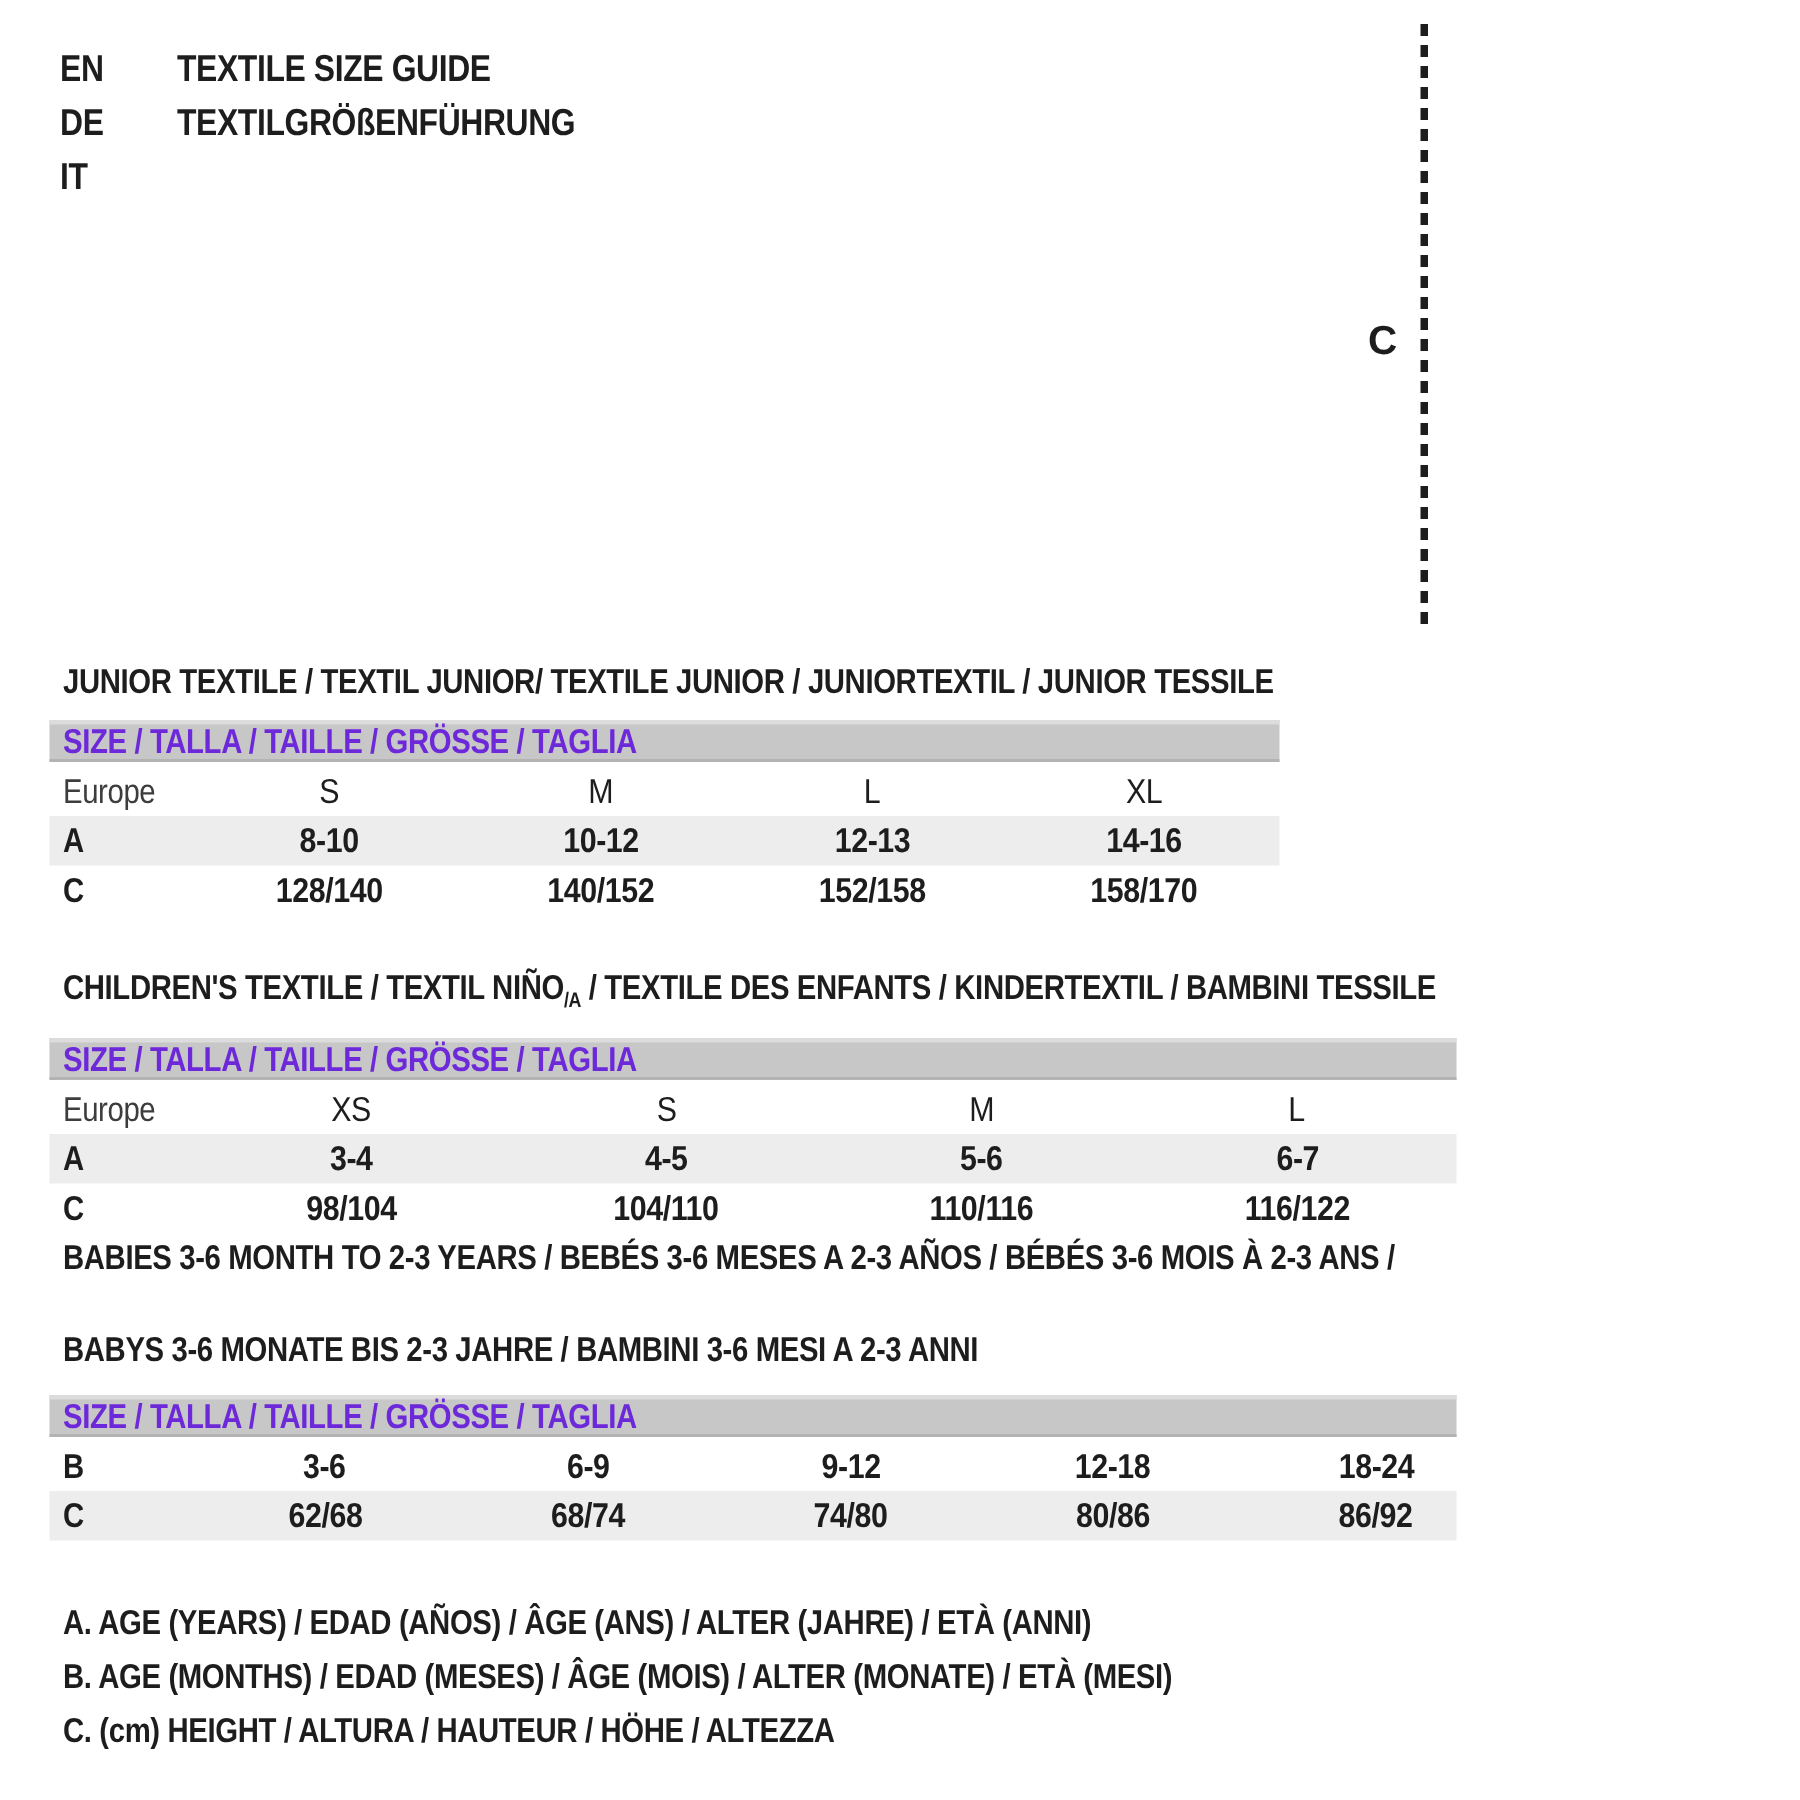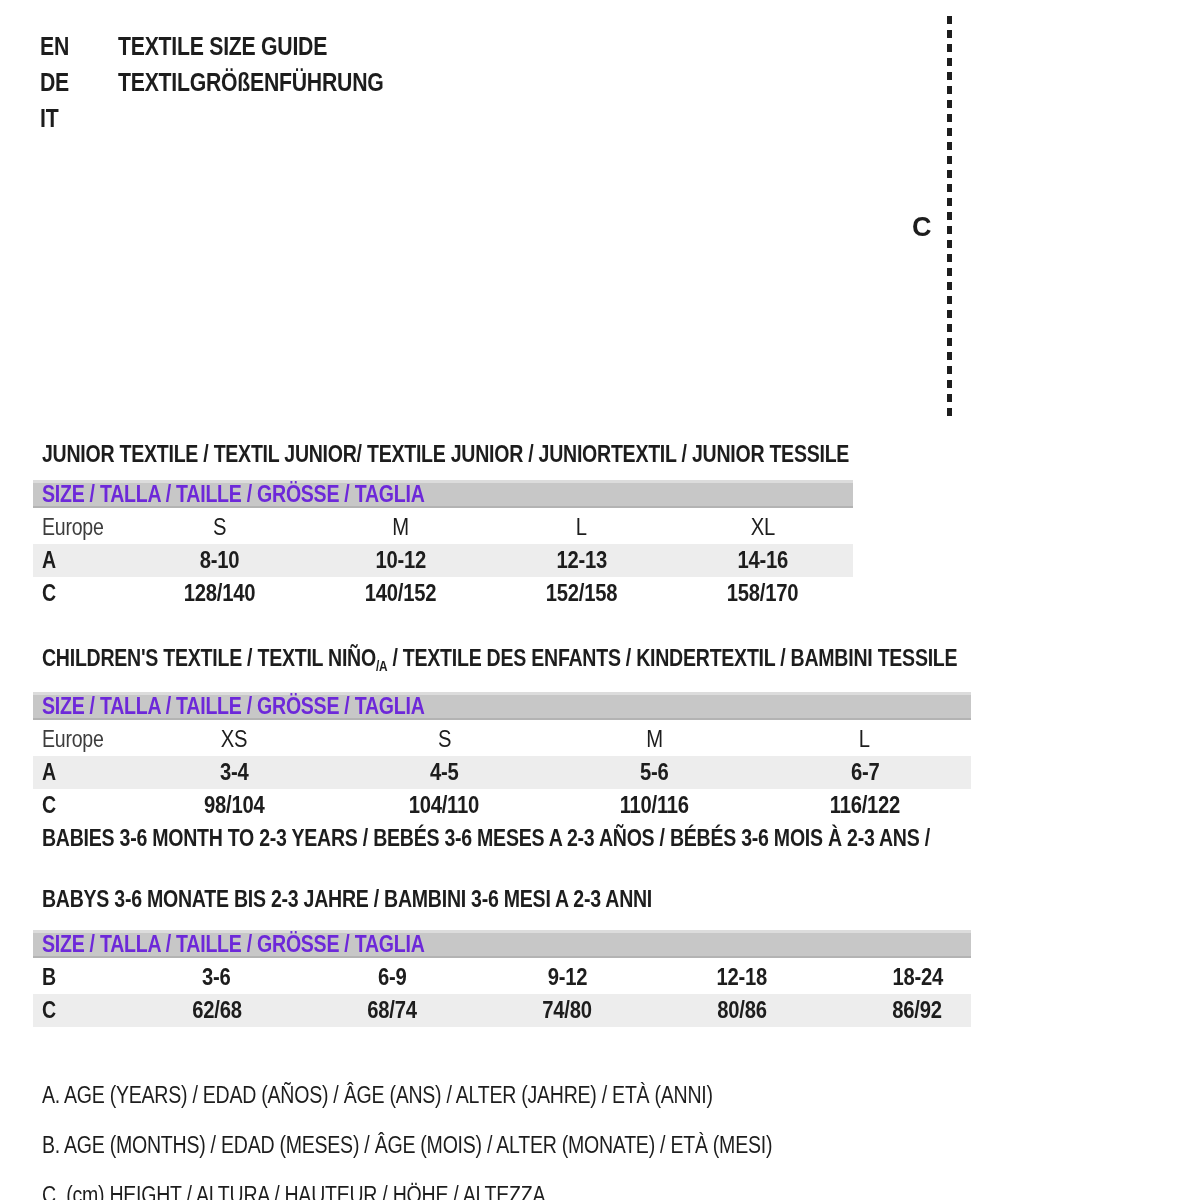--- a/index.html
+++ b/index.html
@@ -67,21 +67,21 @@
   }
   .t-row { display: flex; align-items: center; height: 33px; font-size: 23px; }
   .t-row.alt { background: var(--row-alt, #ededed); }
   .t-label { width: 96px; padding-left: 9px; font-weight: 700; box-sizing: border-box; }
   .t-label.plain { font-weight: 400; color: #3d3d3d; }
   .t-cell { flex: 1; text-align: center; font-weight: 700; }
   .t-cell.plain { font-weight: 500; }
 
   
   .footnotes { position: absolute; left: 42px; top: 1068px; }
-  .footnote-line { height: 36px; font-weight: 400; font-size: 23px; margin-top: 14px; }
+  .footnote-line { height: 36px; font-weight: 700; font-size: 23px; }
 </style>
 </head>
 <body>
 
 <div class="canvas">
 
   <div class="lang-list">
     <div class="lang-row">
       <span class="lang-code"><span class="cx">EN</span></span>
       <span class="lang-label"><span class="cx">TEXTILE SIZE GUIDE</span></span>

